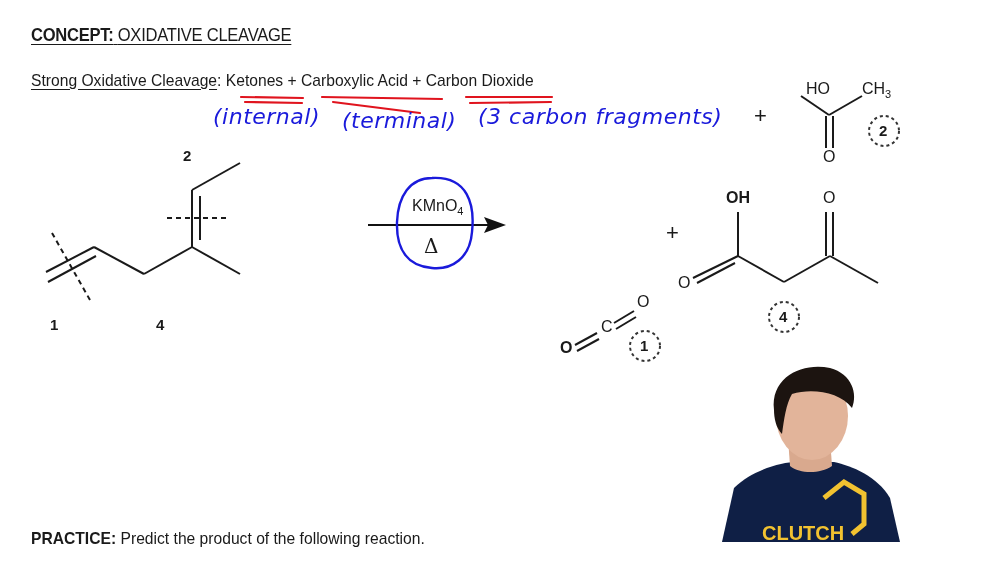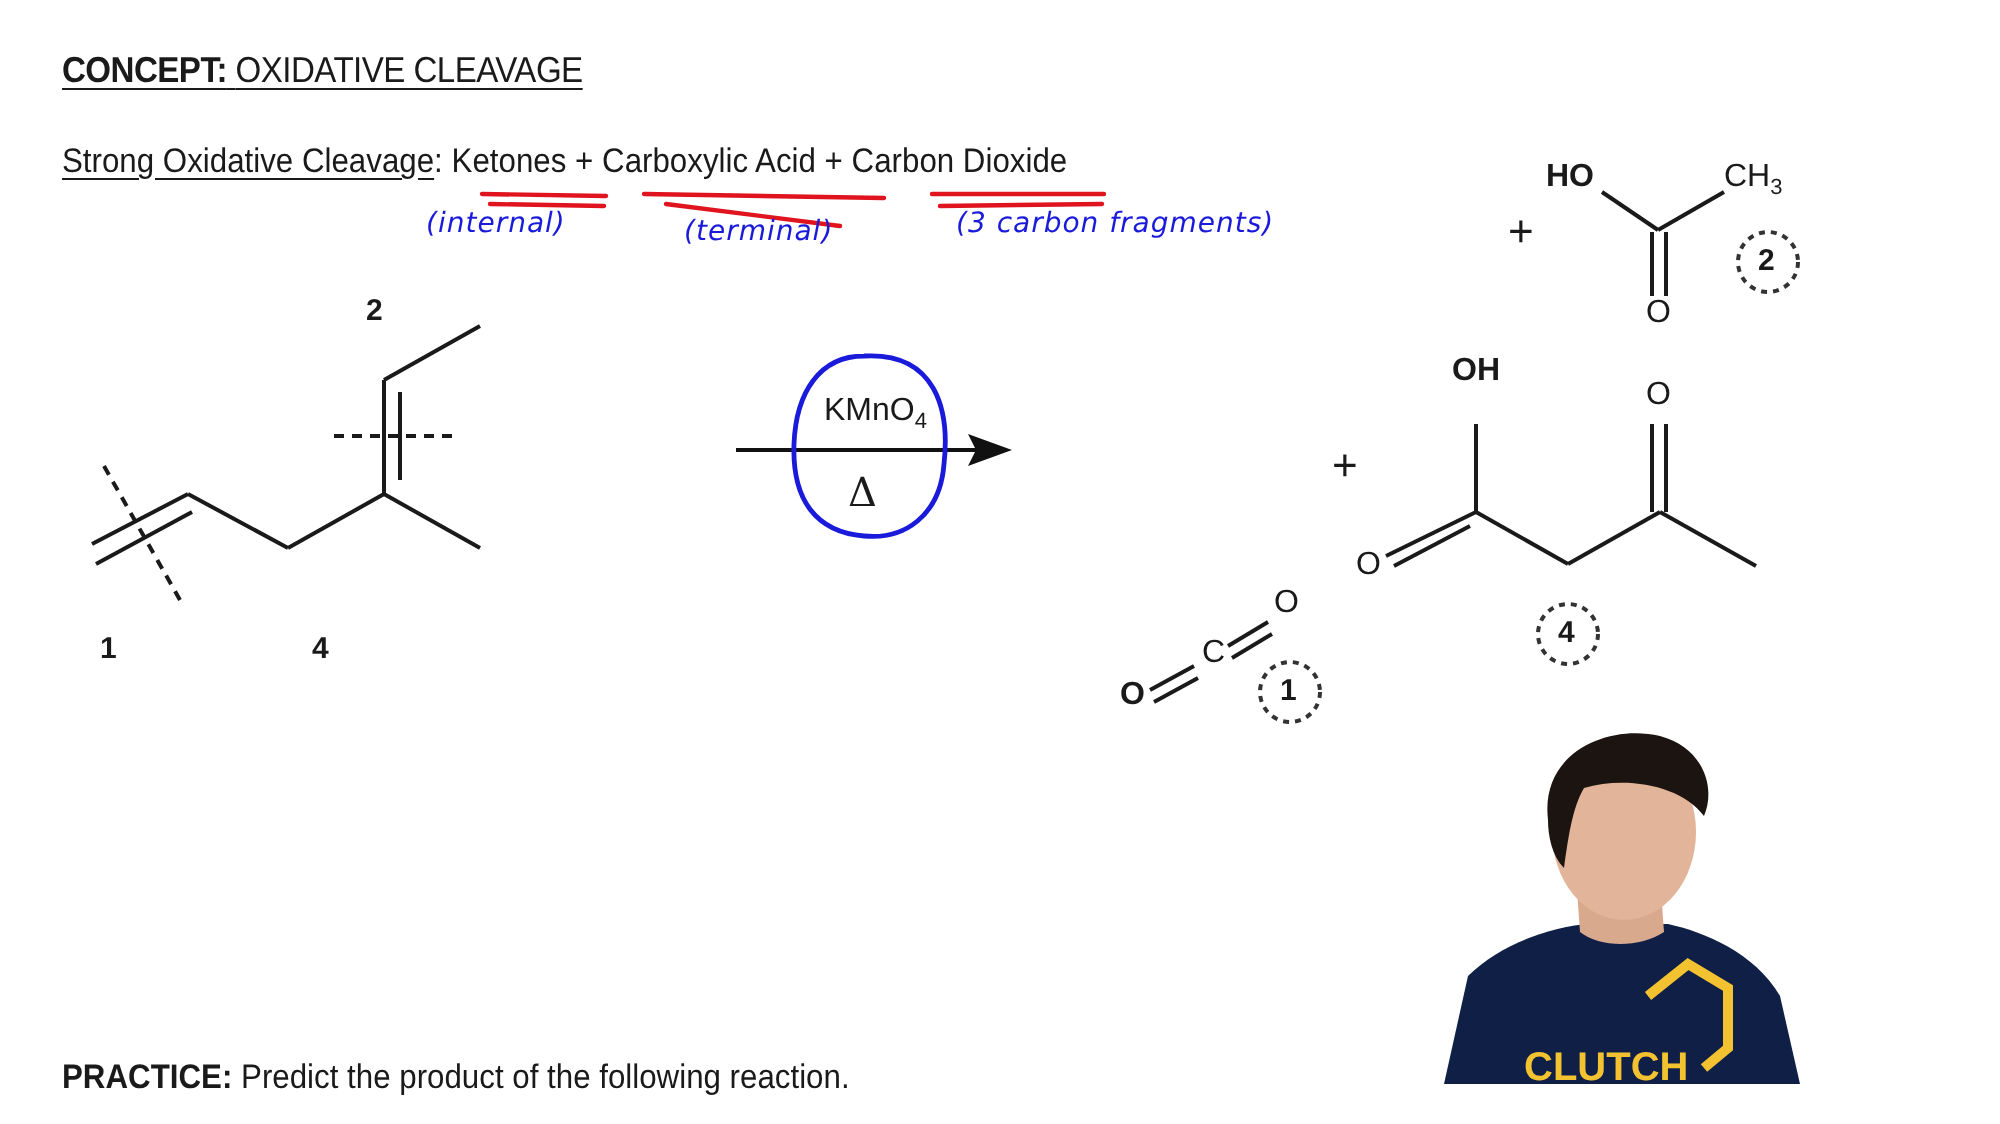--- a/index.html
+++ b/index.html
@@ -19,21 +19,21 @@
       left: 31px; top: 71px; font-size: 17px; white-space: nowrap;
       transform: scaleX(0.92); transform-origin: left top;
     }
     .subtitle .u { text-decoration: underline; text-underline-offset: 3px; }
     .practice {
       left: 31px; top: 529px; font-size: 17px; white-space: nowrap;
       transform: scaleX(0.92); transform-origin: left top;
     }
     .practice b { font-weight: bold; }
     .hand {
-      font-family: "DejaVu Sans", sans-serif; color: #1a1adb; font-size: 14px;
+      font-family: "DejaVu Sans", sans-serif; color: #1a1adb; font-size: 22px;
       font-style: italic; white-space: nowrap; letter-spacing: 0.5px;
     }
     .lbl { font-weight: bold; font-size: 15px; }
     .atom { font-size: 16px; }
     svg { position: absolute; left: 0; top: 0; }
     .presenter {
       left: 712px; top: 358px; width: 190px; height: 184px;
     }
   </style>
 </head>
@@ -124,26 +124,26 @@
 <div class="abs lbl" style="left:156px; top:316px;">4</div>
 
 <div class="abs atom" style="left:412px; top:197px; font-size:16px;">
   <span>KMnO</span><sub style="font-size:11px;">4</sub>
 </div>
 <div class="abs" style="left:424px; top:234px; font-size:20px; font-family:'DejaVu Serif', serif;">Δ</div>
 
 <div class="abs" style="left:754px; top:103px; font-size:22px;">+</div>
 <div class="abs" style="left:666px; top:220px; font-size:22px;">+</div>
 
-<div class="abs atom" style="left:773px; top:80px; font-weight:bold;">HO</div>
+<div class="abs atom" style="left:806px; top:80px; font-weight:normal;">HO</div>
 <div class="abs atom" style="left:862px; top:68px;margin-top:12px;"><span>CH</span><sub style="font-size:11px;">3</sub></div>
 <div class="abs atom" style="left:823px; top:148px;">O</div>
 <div class="abs lbl" style="left:879px; top:122px;">2</div>
 
-<div class="abs atom" style="left:726px; top:177px; font-weight:bold;">OH</div>
+<div class="abs atom" style="left:726px; top:189px; font-weight:bold;">OH</div>
 <div class="abs atom" style="left:678px; top:274px;">O</div>
 <div class="abs atom" style="left:823px; top:189px;">O</div>
 <div class="abs lbl" style="left:779px; top:308px;">4</div>
 
 <div class="abs atom" style="left:560px; top:339px; font-weight:bold;">O</div>
 <div class="abs atom" style="left:601px; top:318px;">C</div>
 <div class="abs atom" style="left:637px; top:293px;">O</div>
 <div class="abs lbl" style="left:640px; top:337px;">1</div>
 
 <div class="abs practice">

